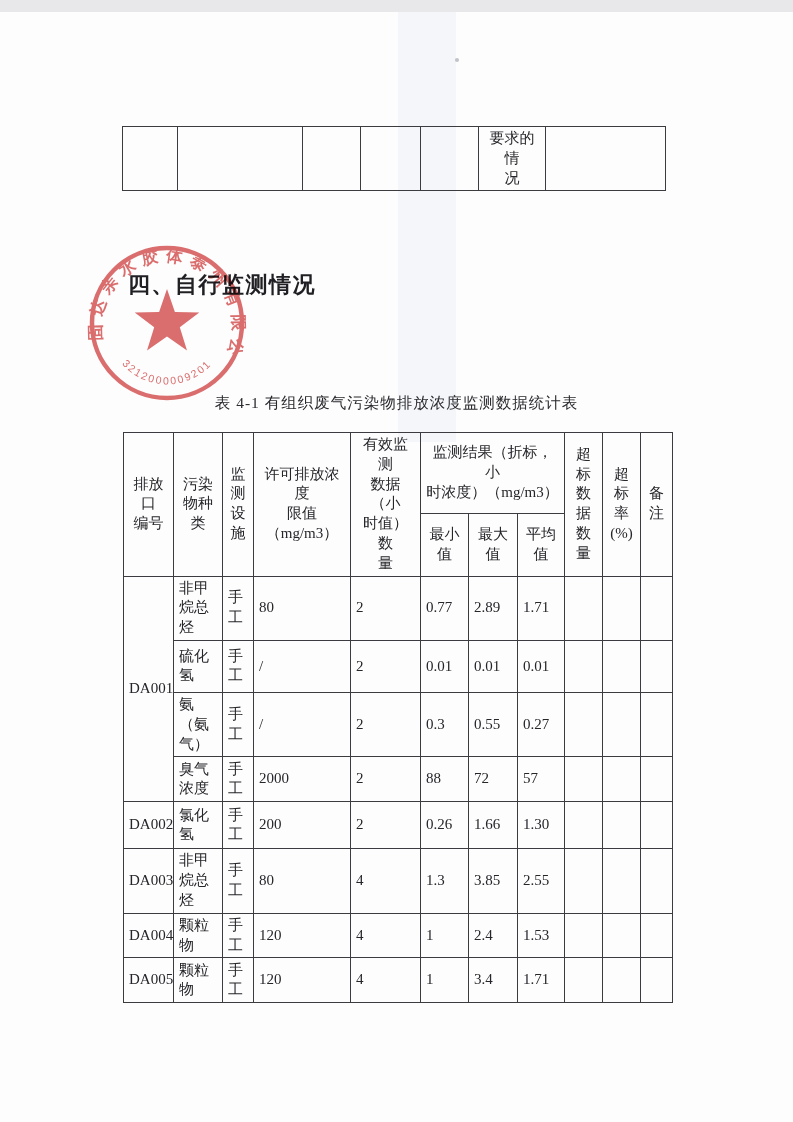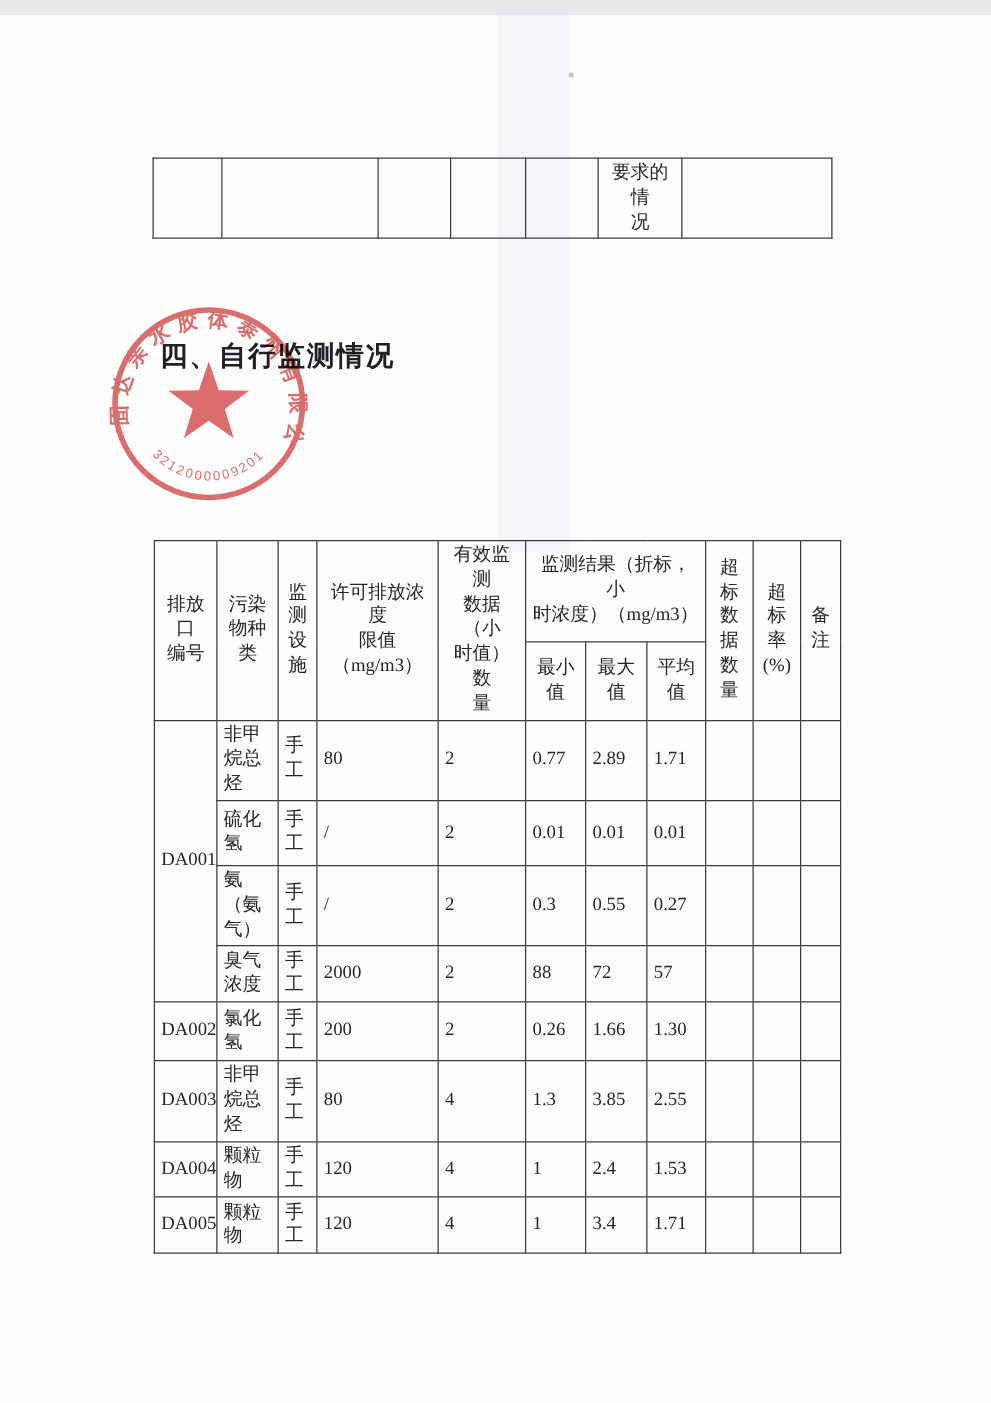--- a/index.html
+++ b/index.html
@@ -111,20 +111,21 @@
       <path id="sealArcBottom" d="M 34,118 A 60,60 0 0 0 136,118" fill="none"></path>
     </defs>
     <text font-size="16.5" fill="#d44a48" letter-spacing="6.5" font-family="Liberation Serif, DejaVu Serif, serif" font-weight="bold">
       <textPath href="#sealArcTop" startOffset="4%">固达亲水胶体泰州有限公司</textPath>
     </text>
     <text font-size="10.5" fill="#d44a48" letter-spacing="2" font-family="Liberation Sans, DejaVu Sans, sans-serif">
       <textPath href="#sealArcBottom" startOffset="8%">3212000009201</textPath>
     </text>
   </svg>
 
+  <div class="table-caption caption-41">表 4-1 有组织废气污染物排放浓度监测数据统计表</div>
 
   <table class="doc-table main-table">
     <colgroup>
       <col style="width:50px">
         <col style="width:49px">
         <col style="width:31px">
         <col style="width:97px">
       <col style="width:70px">
         <col style="width:48px">
         <col style="width:49px">

